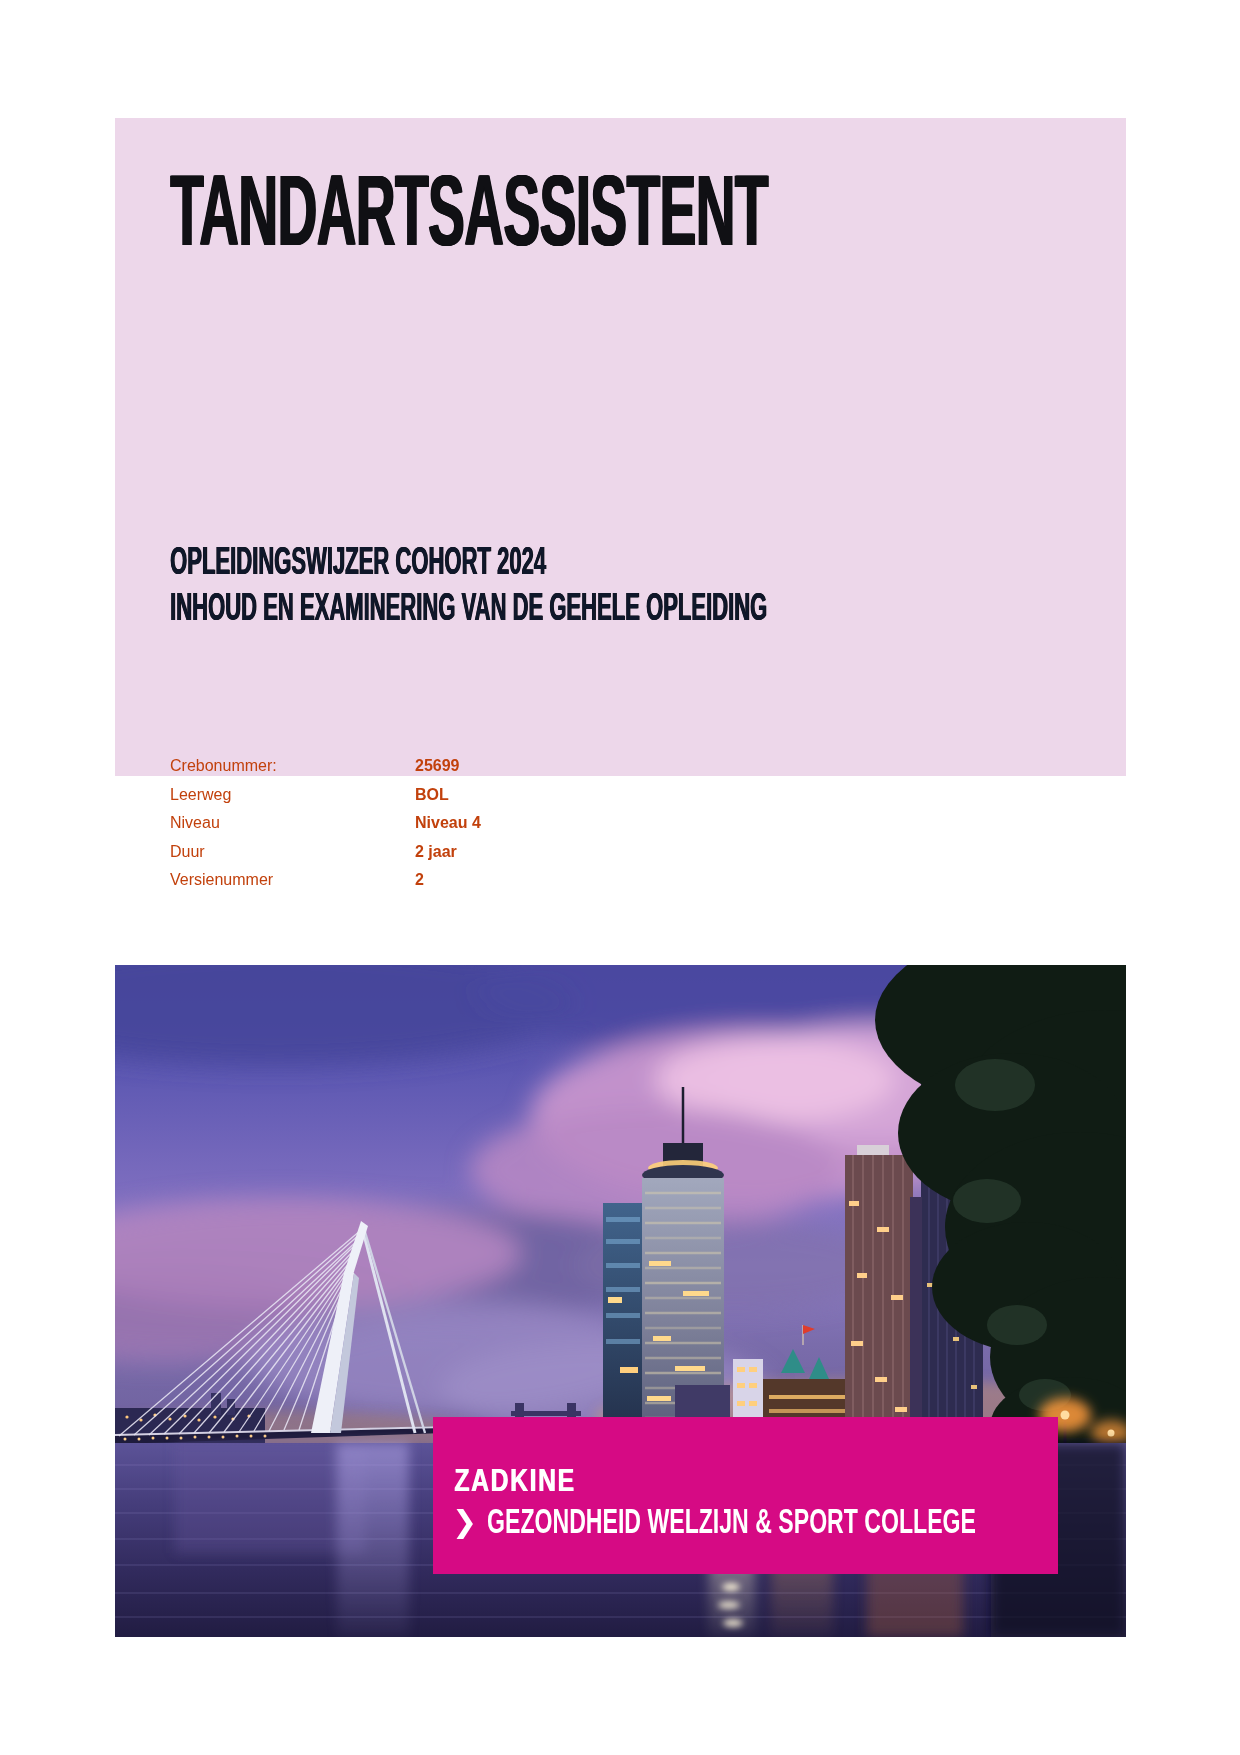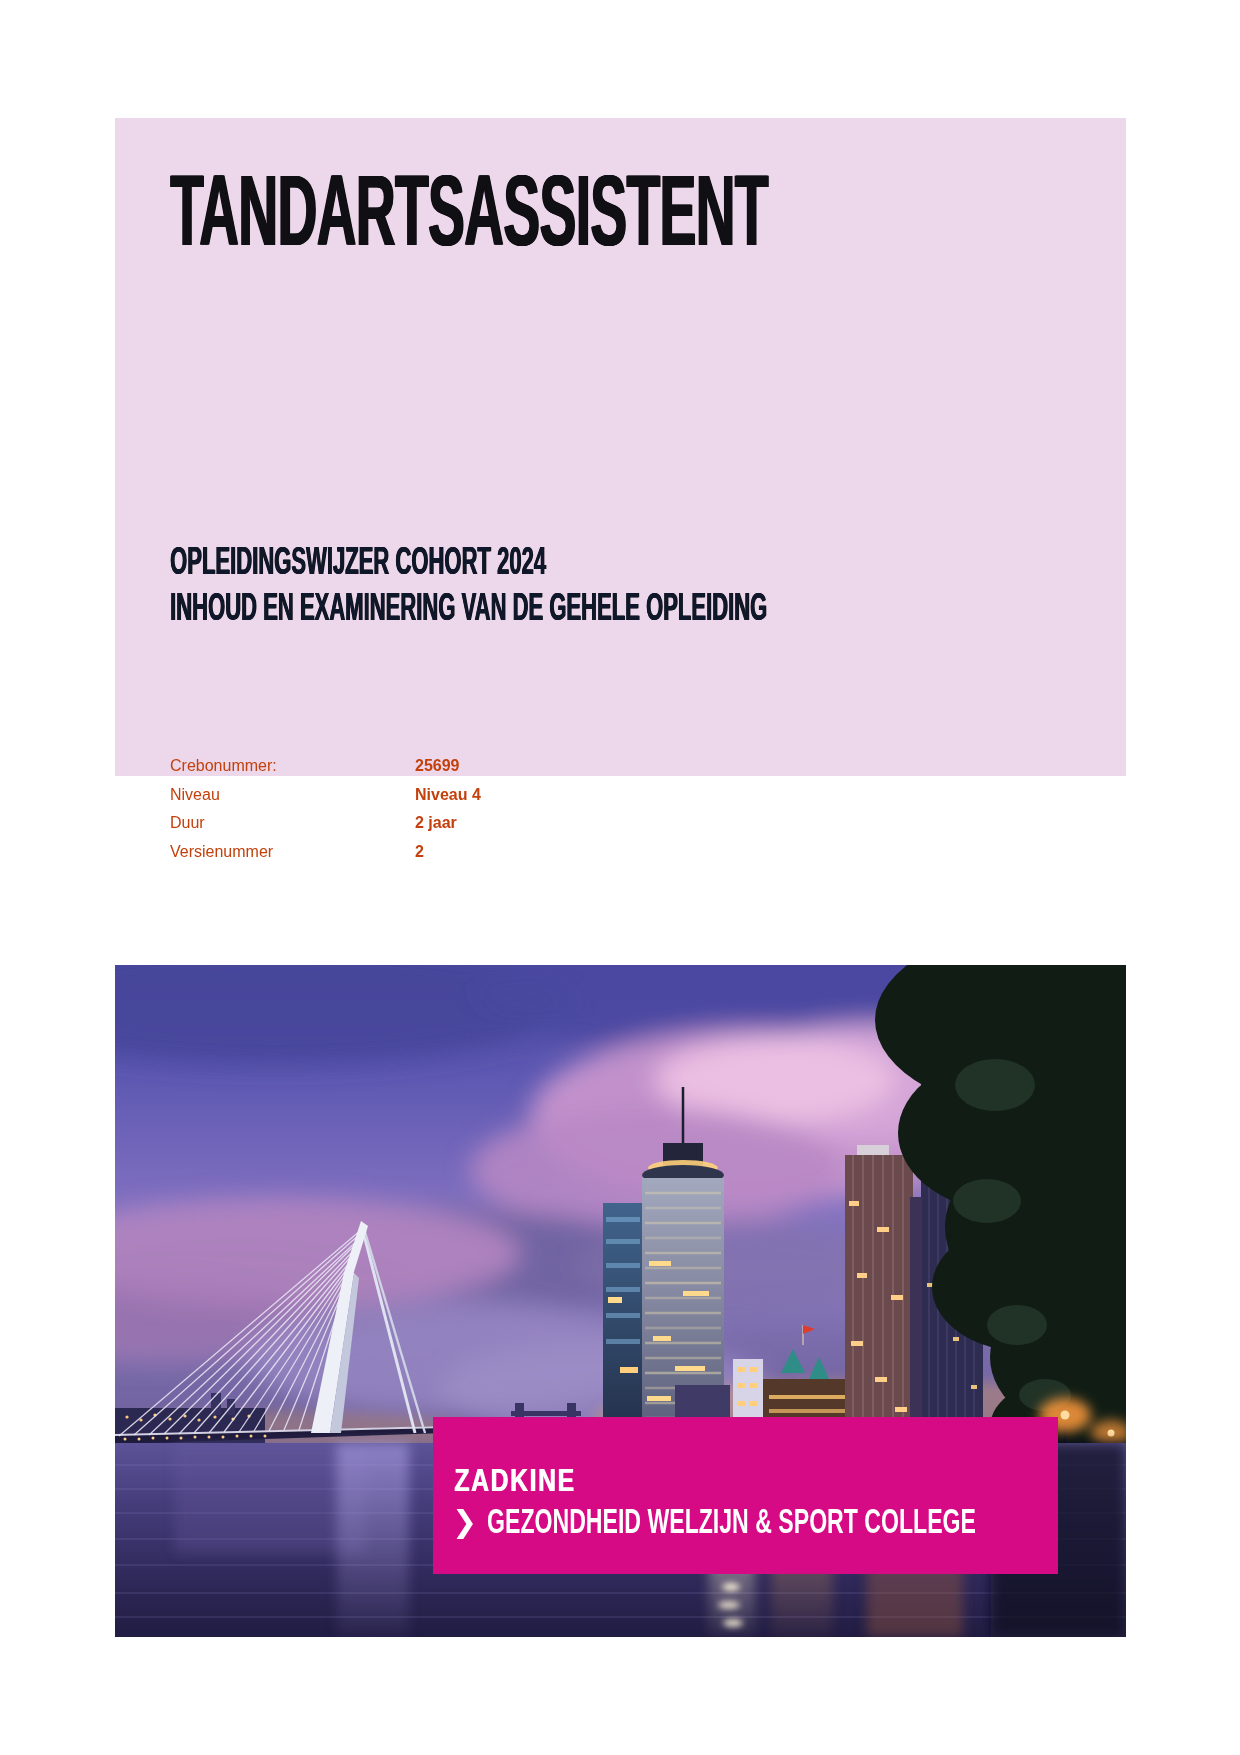--- a/index.html
+++ b/index.html
@@ -69,20 +69,24 @@
 
     <div class="subtitle">
       <div class="line">OPLEIDINGSWIJZER COHORT 2024</div>
       <div class="line">INHOUD EN EXAMINERING VAN DE GEHELE OPLEIDING</div>
     </div>
 
     <div class="details">
       <div class="row">
         <span class="lbl">Crebonummer:</span>
         <span class="val">25699</span>
+      </div>
+      <div class="row">
+        <span class="lbl">Leerweg</span>
+        <span class="val">BOL</span>
       </div>
       <div class="row">
         <span class="lbl">Niveau</span>
         <span class="val">Niveau 4</span>
       </div>
       <div class="row">
         <span class="lbl">Duur</span>
         <span class="val">2 jaar</span>
       </div>
       <div class="row">

